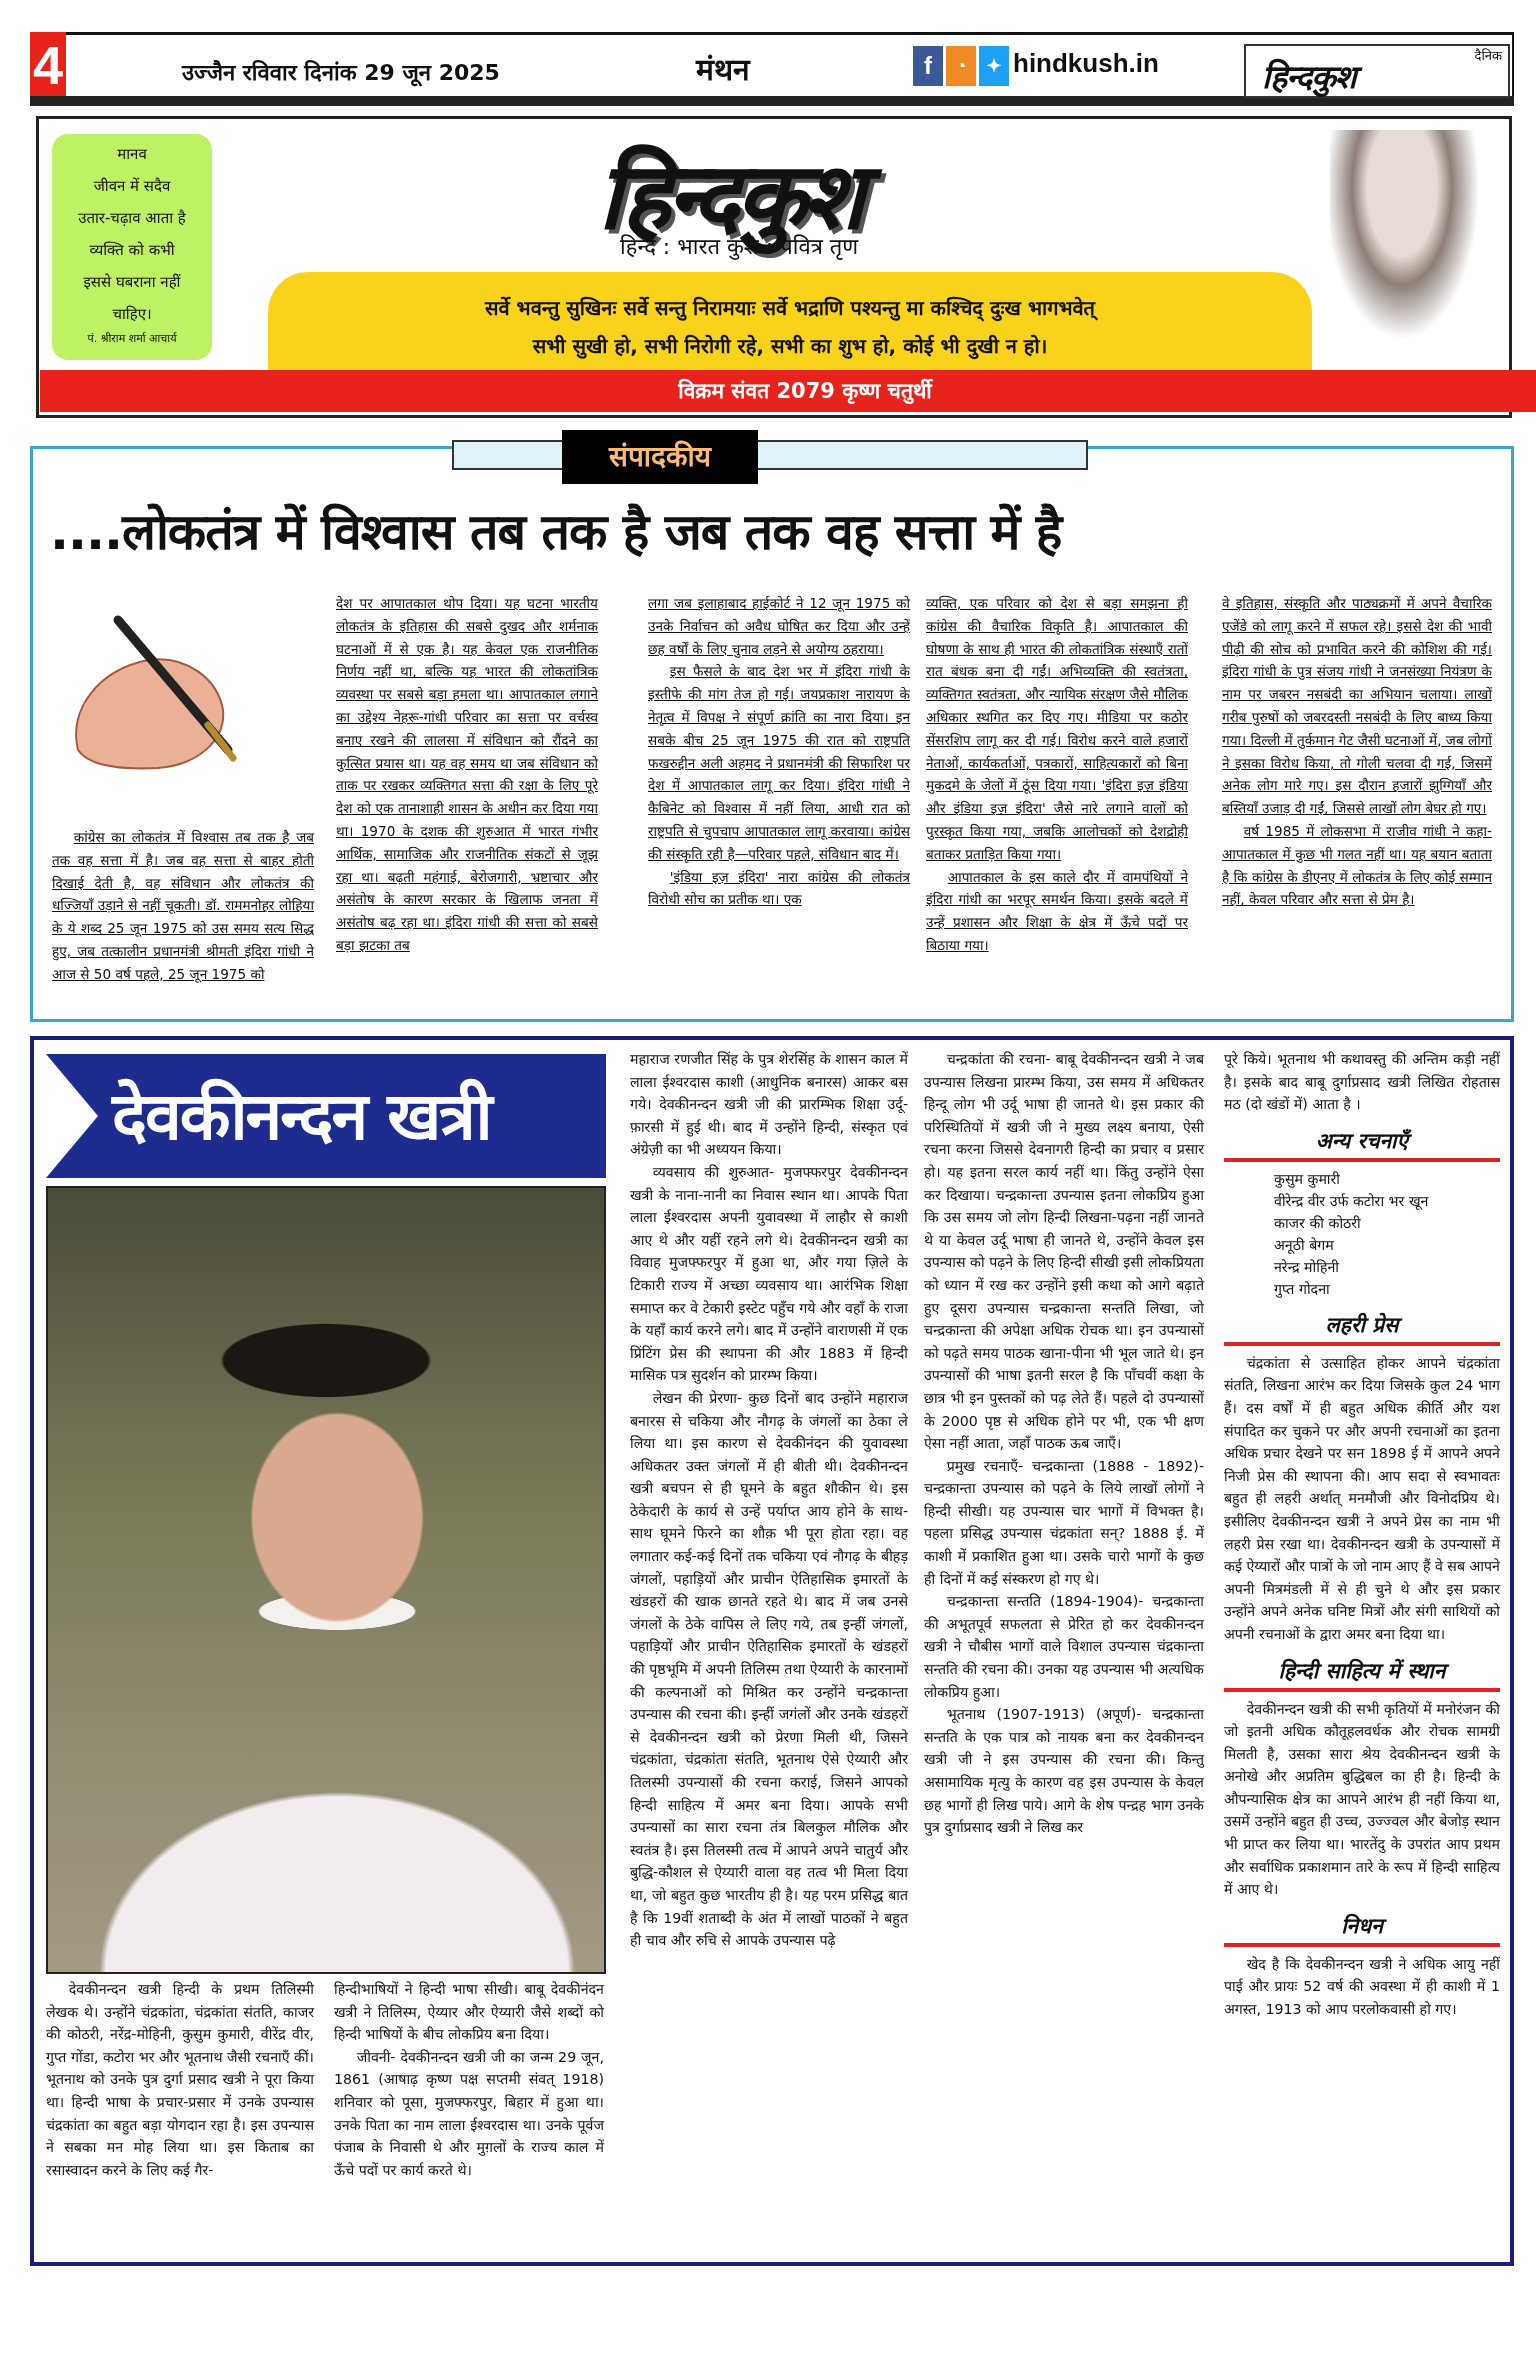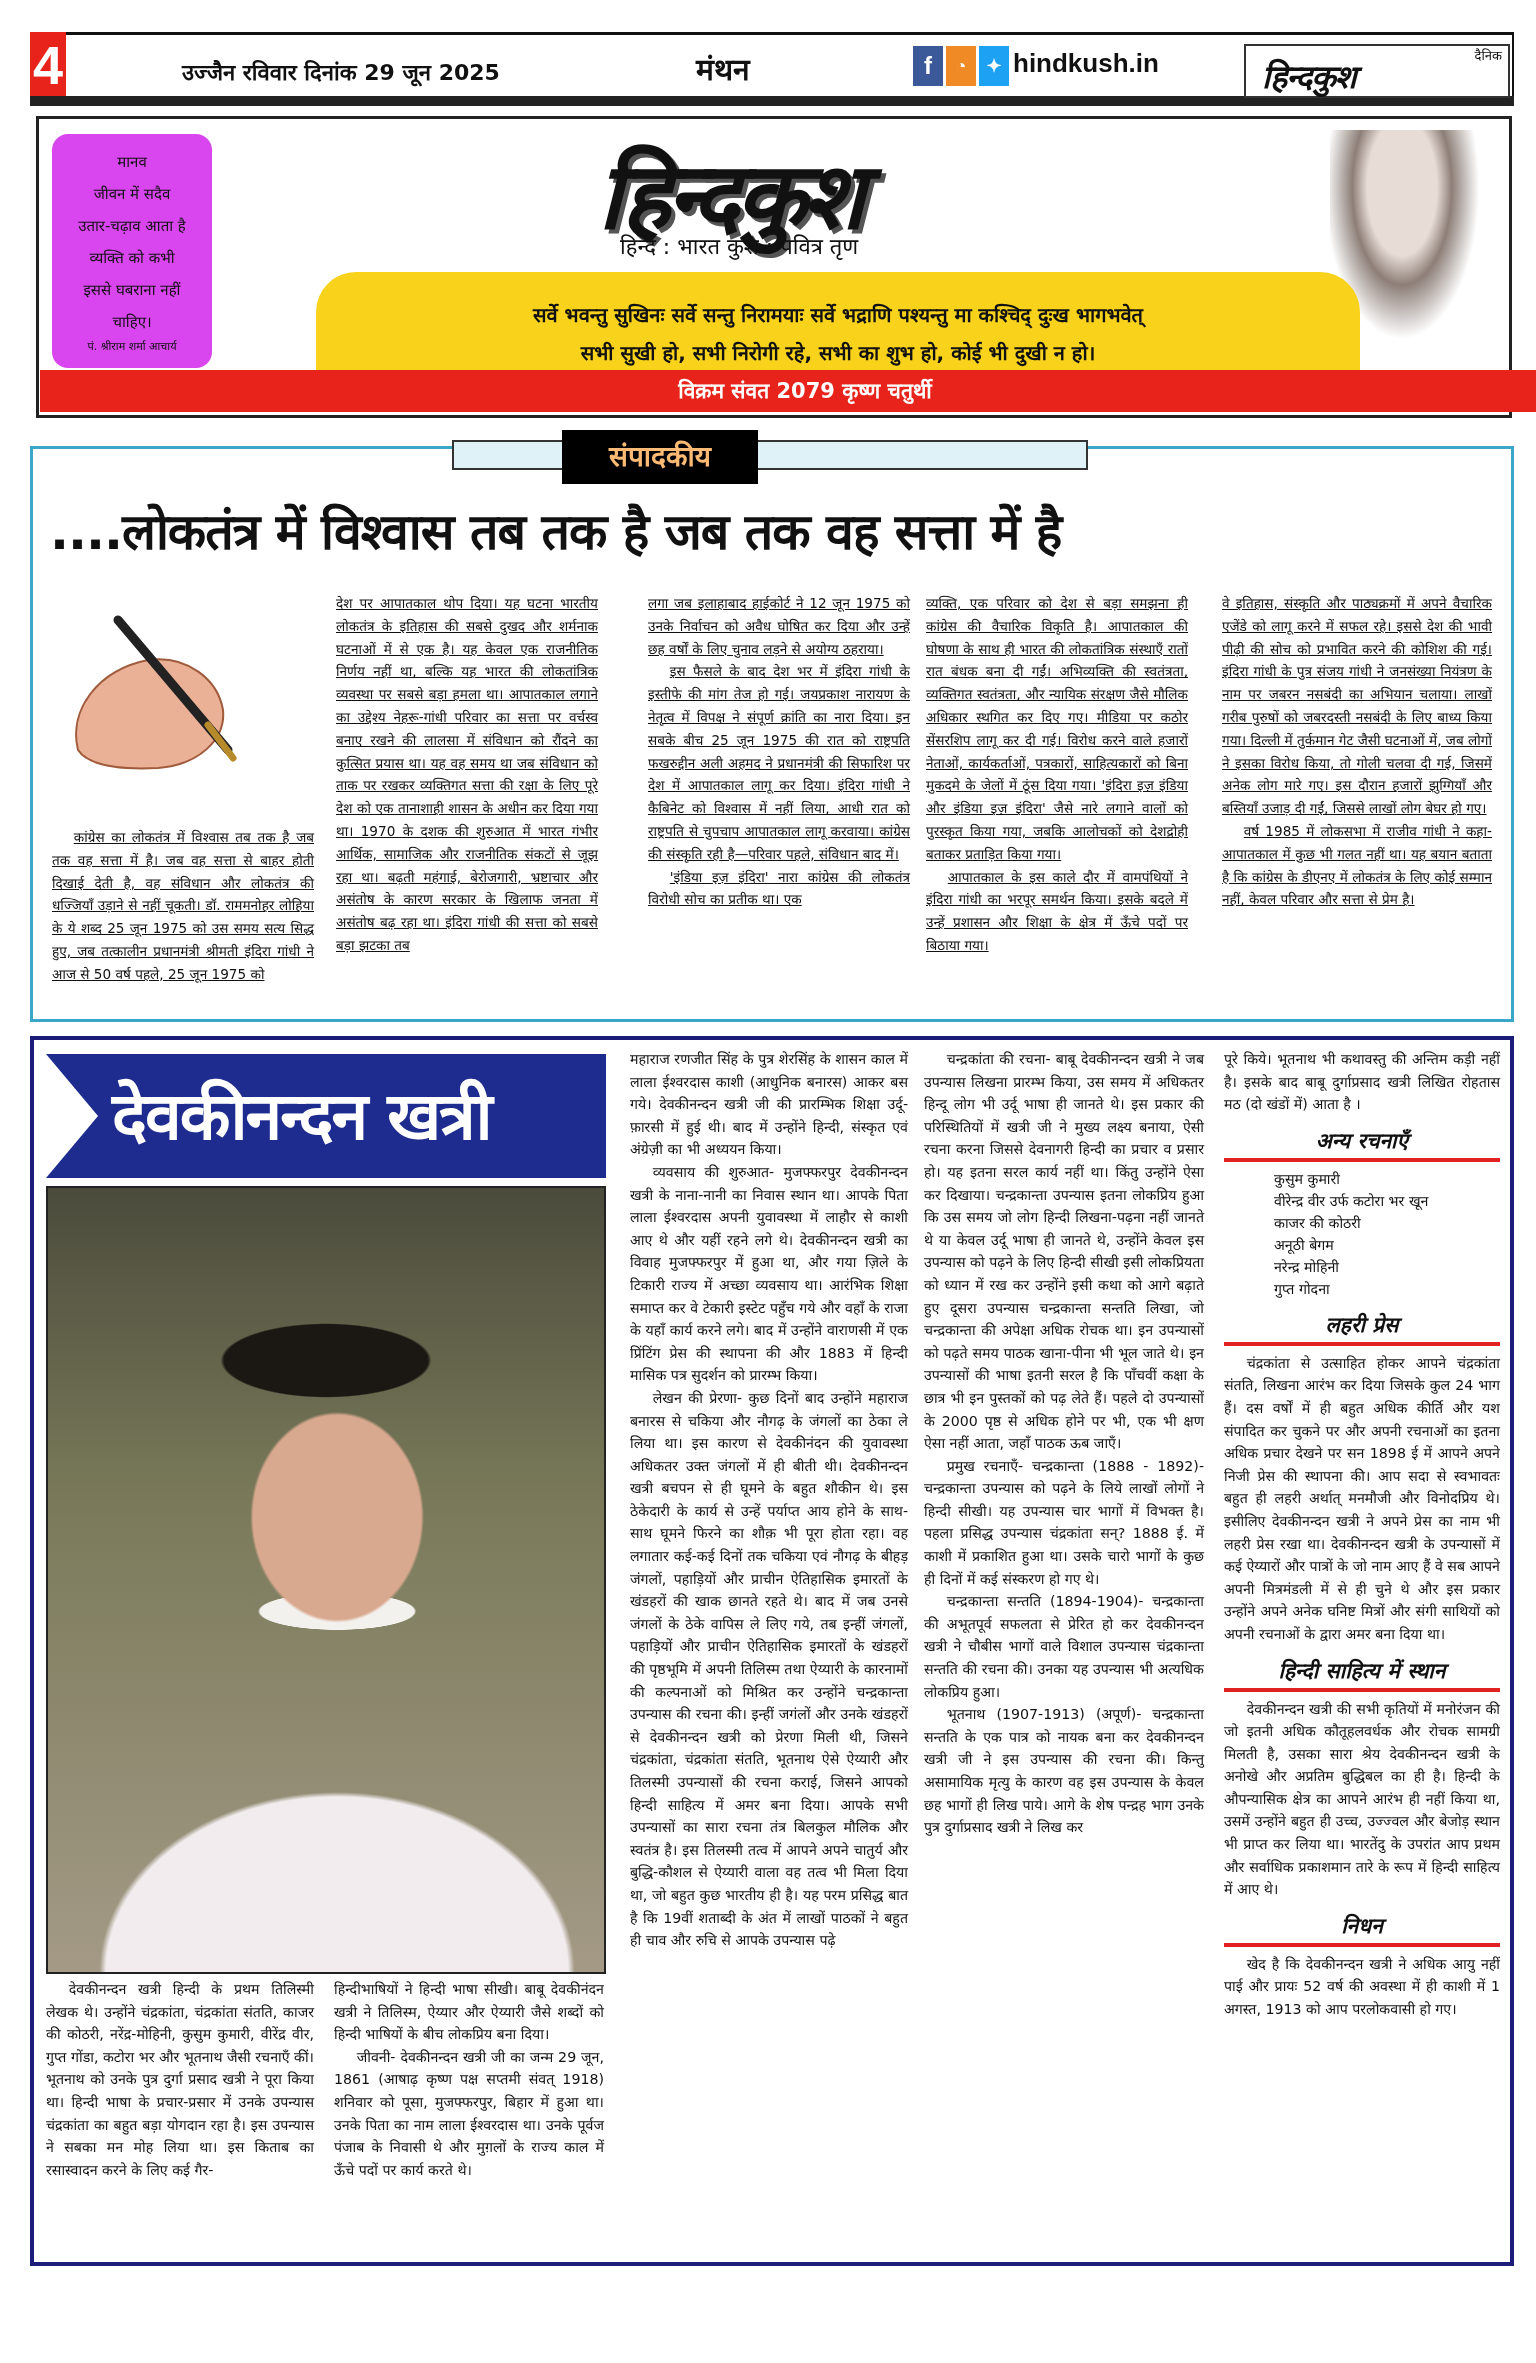--- a/index.html
+++ b/index.html
@@ -14,25 +14,25 @@
   .soc{top:46px;width:30px;height:40px;display:flex;align-items:center;justify-content:center;color:#fff;font:bold 24px "Liberation Sans",sans-serif;}
   .soc.fb{left:913px;background:#3b5998;}
   .soc.rss{left:946px;background:#f08a24;font-size:18px;}
   .soc.tw{left:979px;background:#1da1f2;font-size:18px;}
   .hdr-site{left:1013px;top:48px;font:bold 26px "Liberation Sans",sans-serif;}
   .mini-logo{left:1244px;top:44px;width:262px;height:50px;border:2px solid #333;}
   .mini-logo .daily{position:absolute;right:6px;top:0;font-size:13px;}
   .mini-logo .name{position:absolute;left:16px;top:8px;font:italic bold 32px "DejaVu Serif",serif;letter-spacing:-1px;}
   
   .mast{left:36px;top:116px;width:1470px;height:296px;border:3px solid #222;}
-  .quote-box{left:52px;top:134px;width:160px;height:222px;background:#d946ef;border-radius:16px;text-align:center;font-size:15px;line-height:32px;padding-top:12px;}
+  .quote-box{left:52px;top:134px;width:160px;height:222px;background:#bef264;border-radius:16px;text-align:center;font-size:15px;line-height:32px;padding-top:4px;}
   .quote-box .author{font-size:11px;line-height:18px;}
   .logo-big{left:598px;top:130px;font:italic 900 92px "DejaVu Serif",serif;letter-spacing:-4px;text-shadow:4px 4px 0 #555;}
   .logo-sub{left:620px;top:230px;font-size:22px;}
-  .mantra{left:268px;top:272px;width:1044px;height:100px;background:#f8d21b;border-radius:40px 40px 0 0;text-align:center;font-size:20px;font-weight:bold;line-height:38px;padding-top:24px;margin-left:48px;}
+  .mantra{left:268px;top:272px;width:1044px;height:100px;background:#f8d21b;border-radius:40px 40px 0 0;text-align:center;font-size:20px;font-weight:bold;line-height:38px;padding-top:17px;}
   .vikram{left:40px;top:370px;width:1462px;height:42px;background:#e8231b;color:#fff;text-align:center;font-size:21px;font-weight:bold;line-height:42px;padding-left:34px;}
   .portrait-top{left:1330px;top:130px;width:160px;height:230px;background:radial-gradient(ellipse at 45% 25%,#e7dcd6 0 28%,#8d7f78 40%,#fff 62%);}
   
   .ed-frame{left:30px;top:446px;width:1478px;height:570px;border:3px solid #3aa7c9;}
   .ed-tabs{left:452px;top:440px;width:632px;height:26px;background:#dff2f8;border:2px solid #333;}
   .ed-label{left:562px;top:430px;width:196px;height:54px;background:#000;color:#fdba74;font:bold 28px "DejaVu Sans",sans-serif;text-align:center;line-height:54px;}
   .ed-title{left:50px;top:496px;width:1450px;font:900 50px "DejaVu Sans",sans-serif;letter-spacing:-1px;white-space:nowrap;}
   .pen{left:58px;top:600px;width:210px;height:180px;}
   .ed-col{font-size:13.6px;line-height:22.8px;text-align:justify;text-decoration:underline;}
   .ed-col p{margin:0;text-indent:1.6em;}

